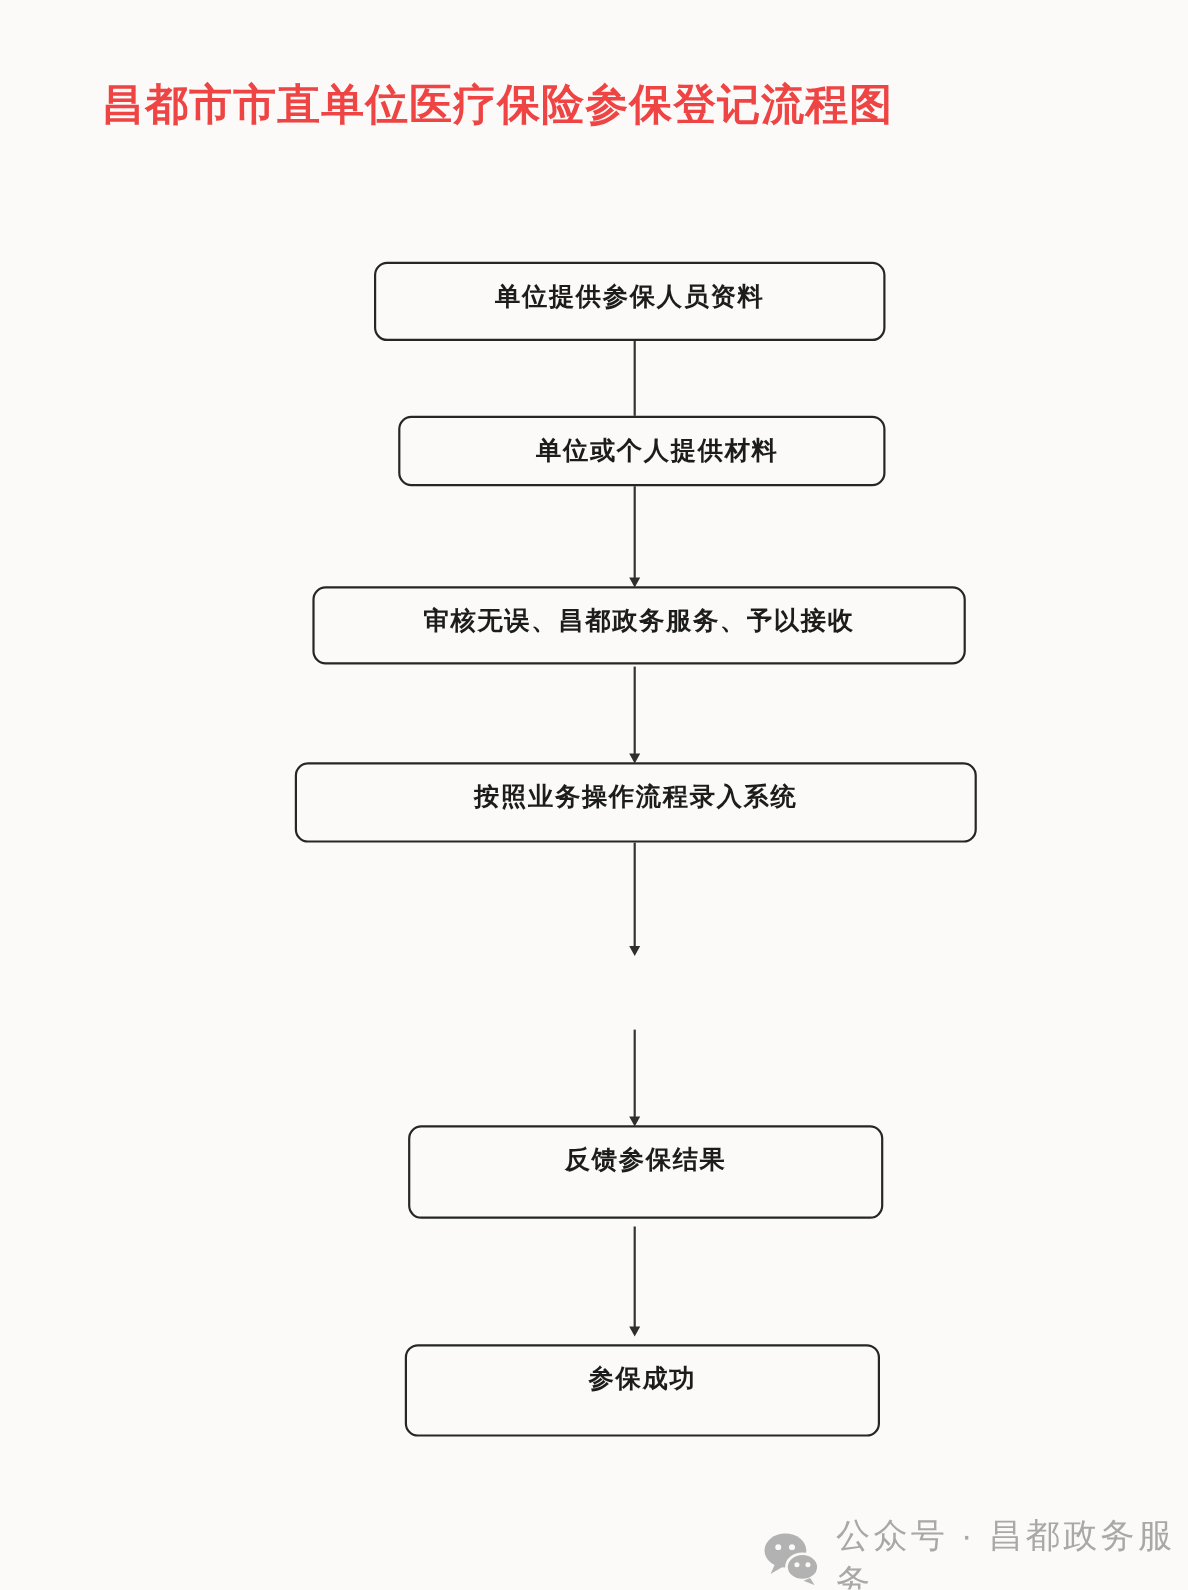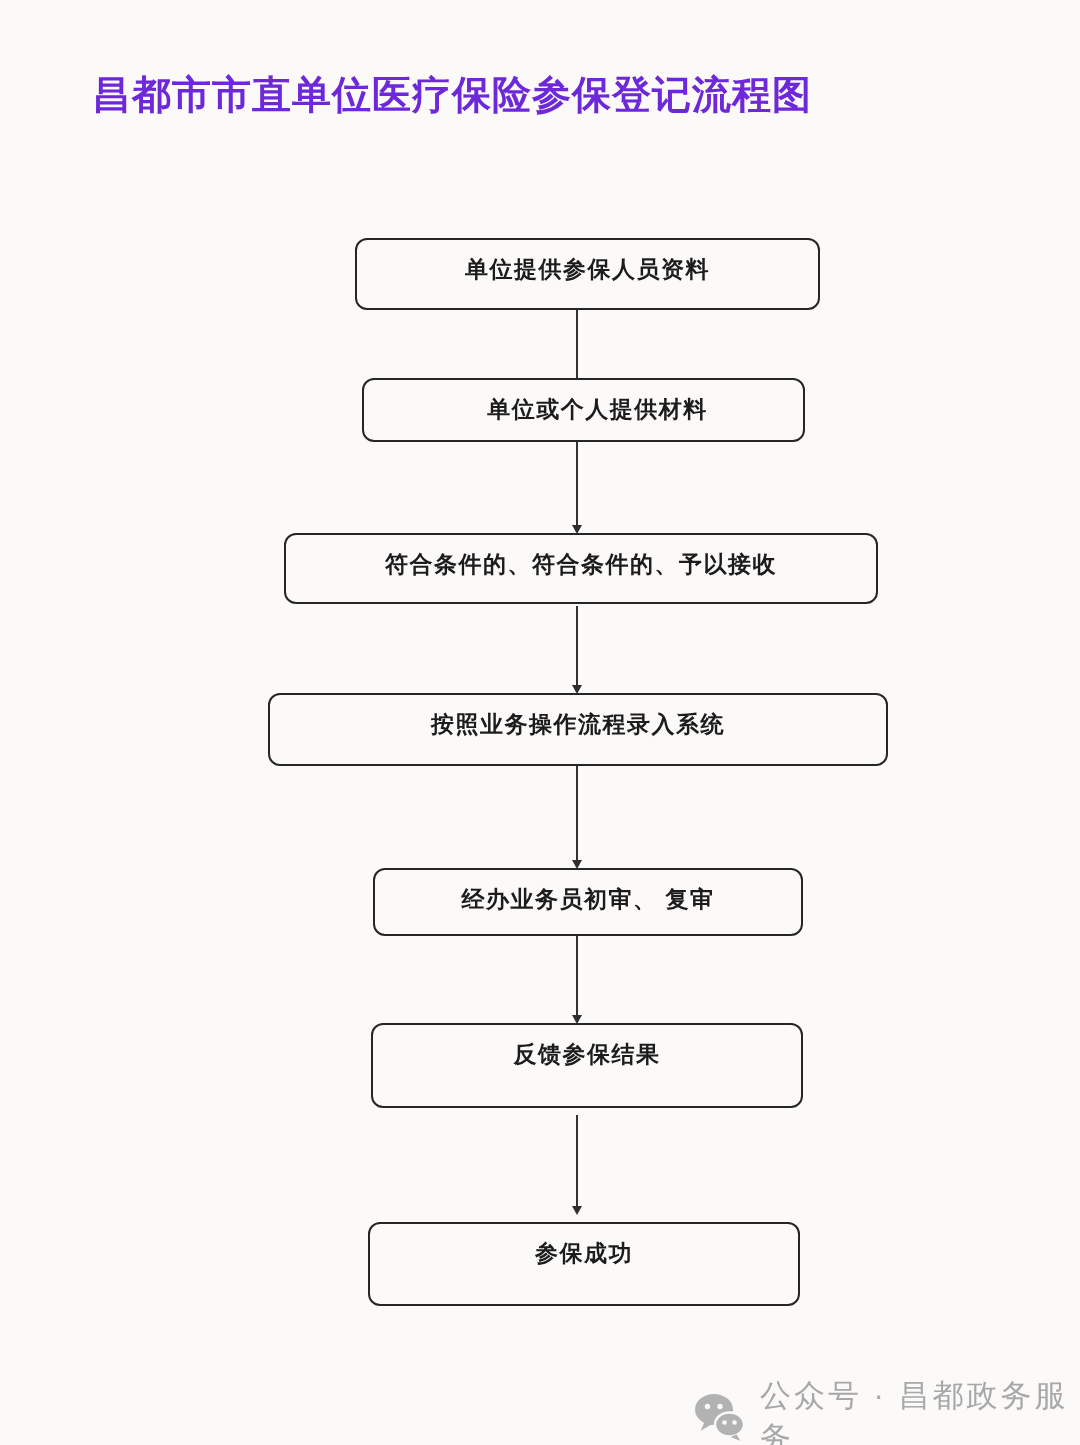--- a/index.html
+++ b/index.html
@@ -13,42 +13,42 @@
   }
   .page{position:absolute;inset:0;}
 
   .title{
     position:absolute;
     top:68px;left:0;width:904px;
     text-align:center;
     font-size:39px;
     font-weight:700;
     letter-spacing:1px;
-    color:#6d28d9;
+    color:#ef4444;
     margin:0;
   }
 
   .flow-box{
     position:absolute;
     border:2.5px solid #262626;
     border-radius:12px;
     background:transparent;
     box-sizing:border-box;
     display:flex;
     justify-content:center;
     align-items:flex-start;
     padding-top:14px;
     font-size:23px;
     font-weight:700;
     letter-spacing:1.5px;
     color:#1c1c1c;
     white-space:pre;
   }
   
-  .s0{left:355px;top:238px;width:465px;height:72px;}
+  .s0{left:340px;top:238px;width:465px;height:72px;}
   .s1{left:362px;top:378px;width:443px;height:64px;padding-left:28px;}
   .s2{left:284px;top:533px;width:594px;height:71px;}
   .s3{left:268px;top:693px;width:620px;height:73px;}
   .s4{left:373px;top:868px;width:430px;height:68px;}
   .s5{left:371px;top:1023px;width:432px;height:85px;border-radius:12px;}
   .s6{left:368px;top:1222px;width:432px;height:84px;font-family:Liberation Mono, monospace;}
 
   .conn{
     position:absolute;
     left:576px;
@@ -99,34 +99,31 @@
 
   <div class="conn c1"></div>
 
   <div class="flow-box s1">
     <span>单位或个人提供材料</span>
   </div>
 
   <div class="conn c2 arrow"></div>
 
   <div class="flow-box s2">
-    <span>符合条件的、符合条件的、予以接收</span>
+    <span>审核无误、昌都政务服务、予以接收</span>
   </div>
 
   <div class="conn c3 arrow"></div>
 
   <div class="flow-box s3">
     <span>按照业务操作流程录入系统</span>
   </div>
 
   <div class="conn c4 arrow"></div>
 
-  <div class="flow-box s4">
-    <span>经办业务员初审、 复审</span>
-  </div>
 
   <div class="conn c5 arrow"></div>
 
   <div class="flow-box s5">
     <span>反馈参保结果</span>
   </div>
 
   <div class="conn c6 arrow"></div>
 
   <div class="flow-box s6">

